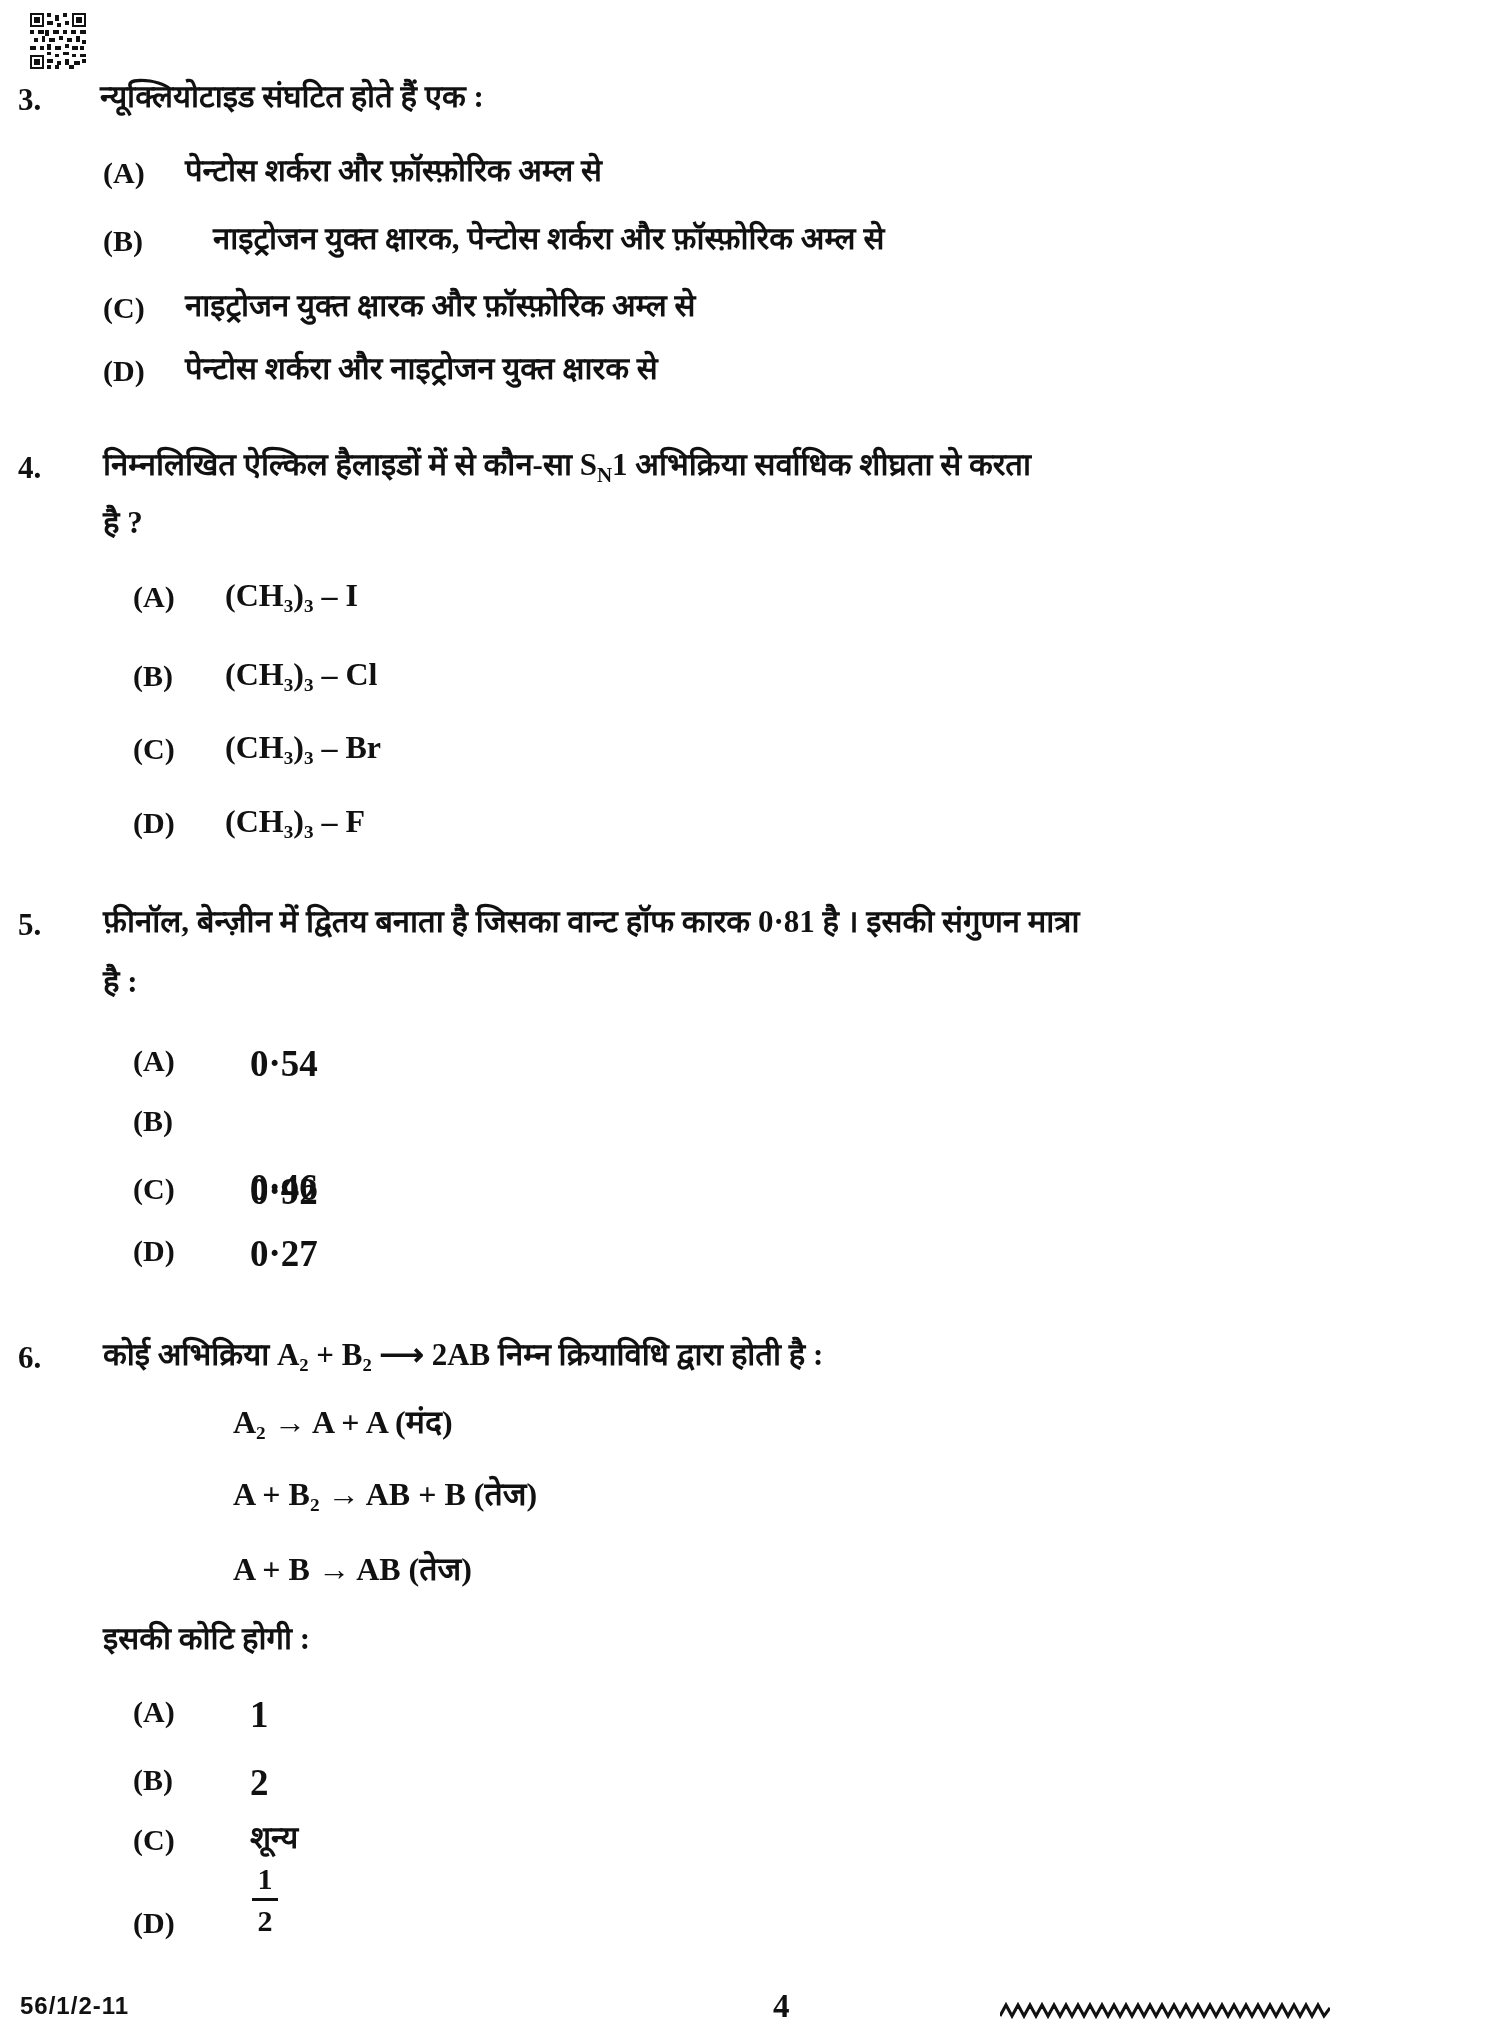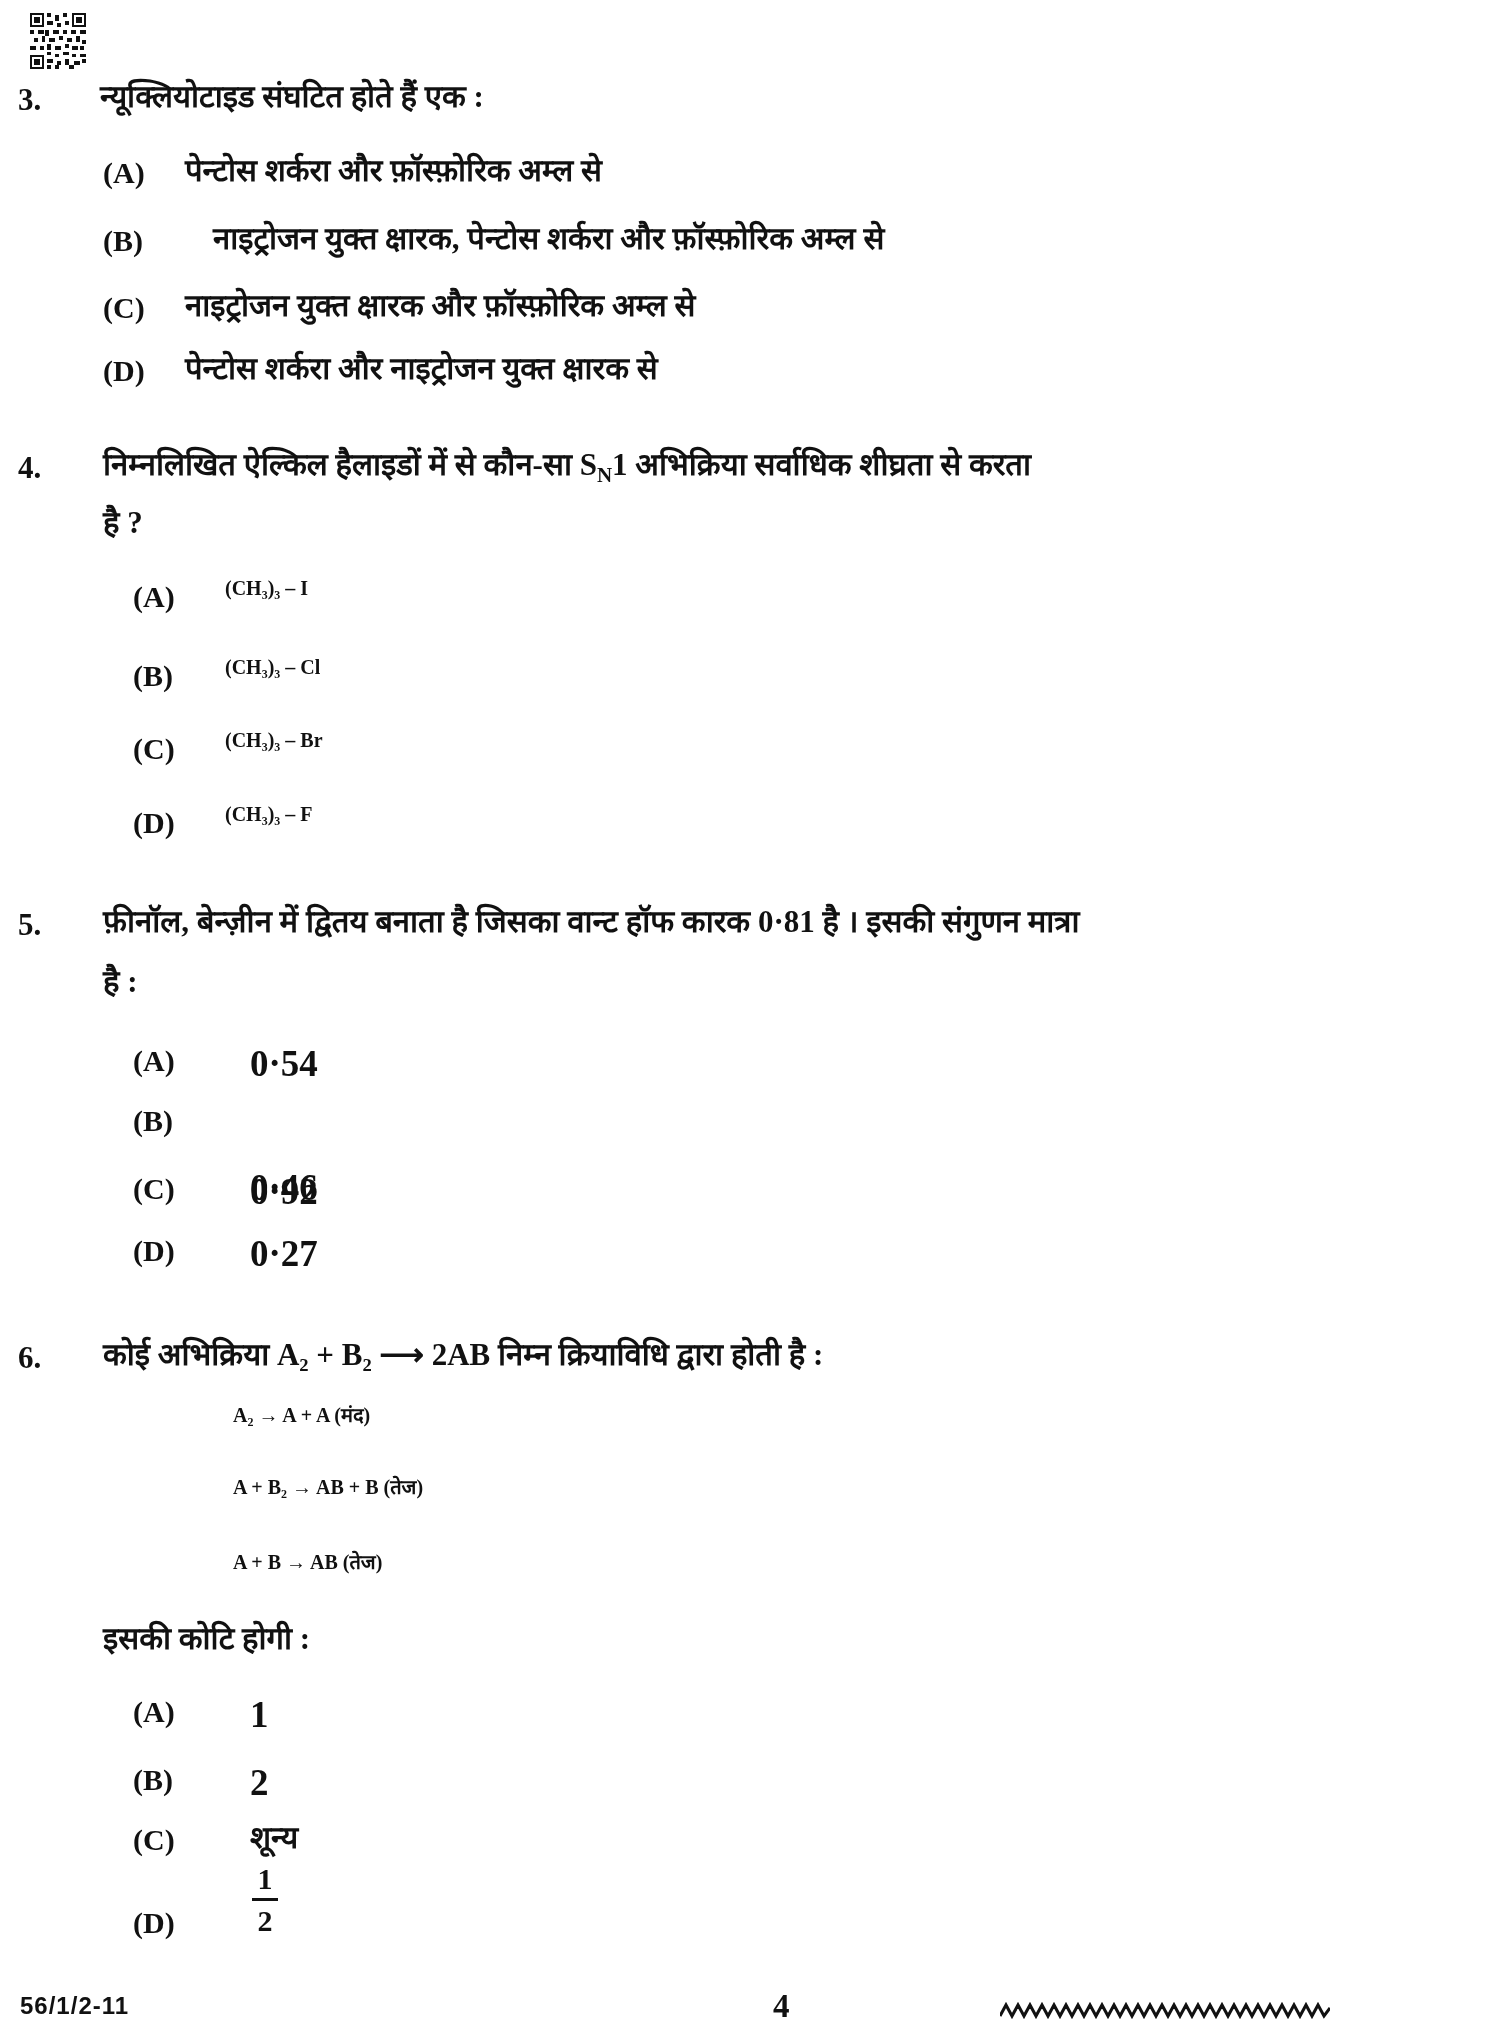--- a/index.html
+++ b/index.html
@@ -18,21 +18,21 @@
   }
   .hindi{
     font-size:31px;line-height:1.35;font-weight:600;
     font-family:"Liberation Serif", serif;
   }
   .opt-label{
     font-weight:bold;font-size:30px;line-height:1.3;
     font-family:"Liberation Serif", serif;
   }
   .chem{
-    font-weight:bold;font-size:20px;line-height:1.3;
+    font-weight:bold;font-size:32px;line-height:1.3;
     font-family:"Liberation Serif", serif;
   }
   .num-val{
     font-weight:bold;font-size:37px;line-height:1.3;
     font-family:"Liberation Serif", serif;
   }
   .frac{
     display:inline-flex;flex-direction:column;align-items:center;
     font-weight:bold;font-size:30px;line-height:1.1;
     font-family:"Liberation Serif", serif;

